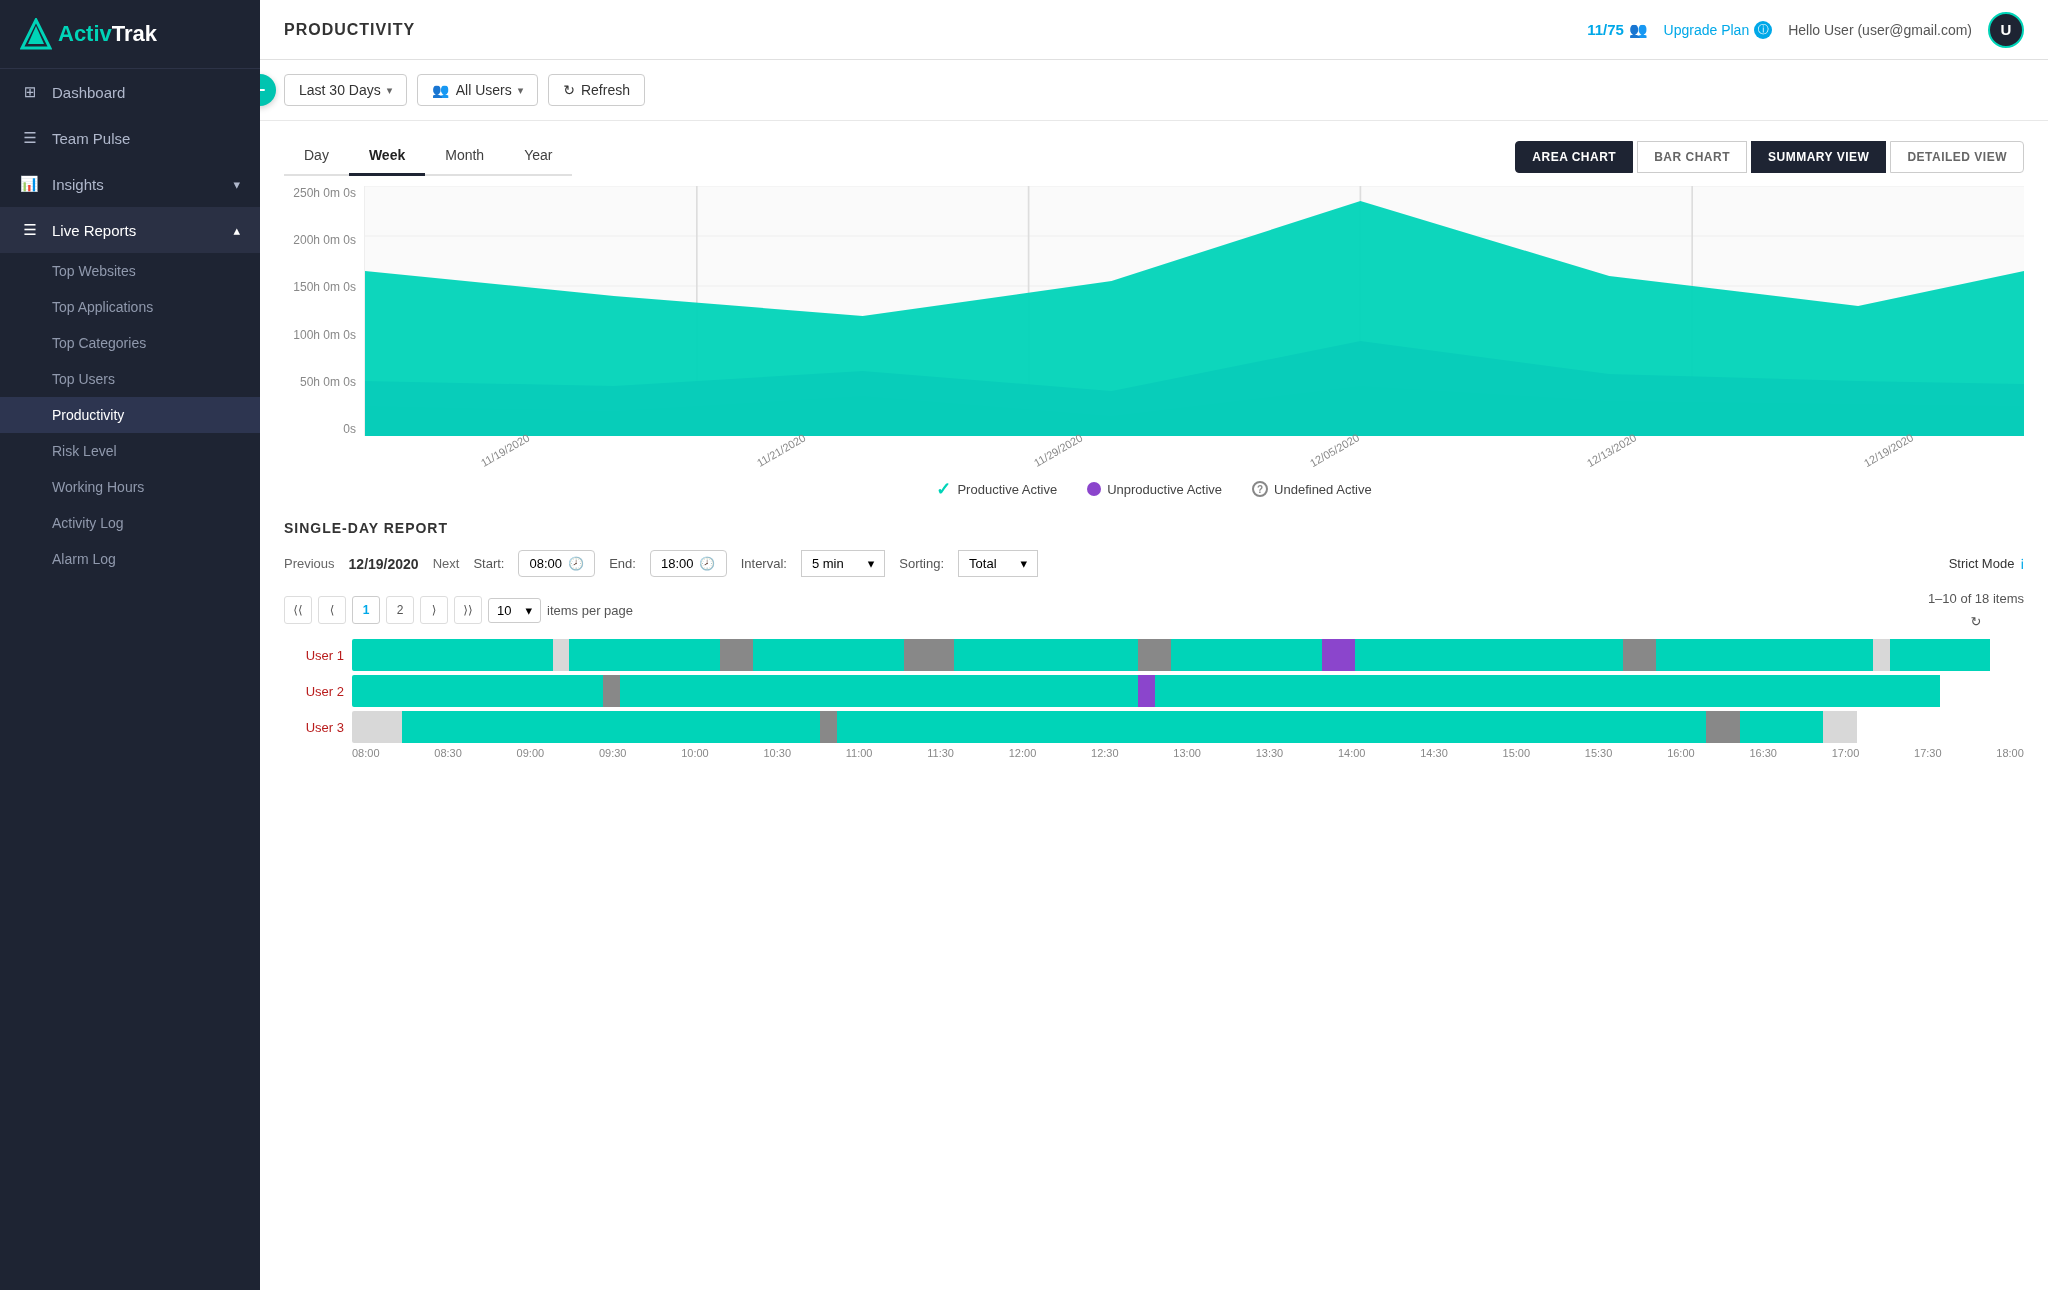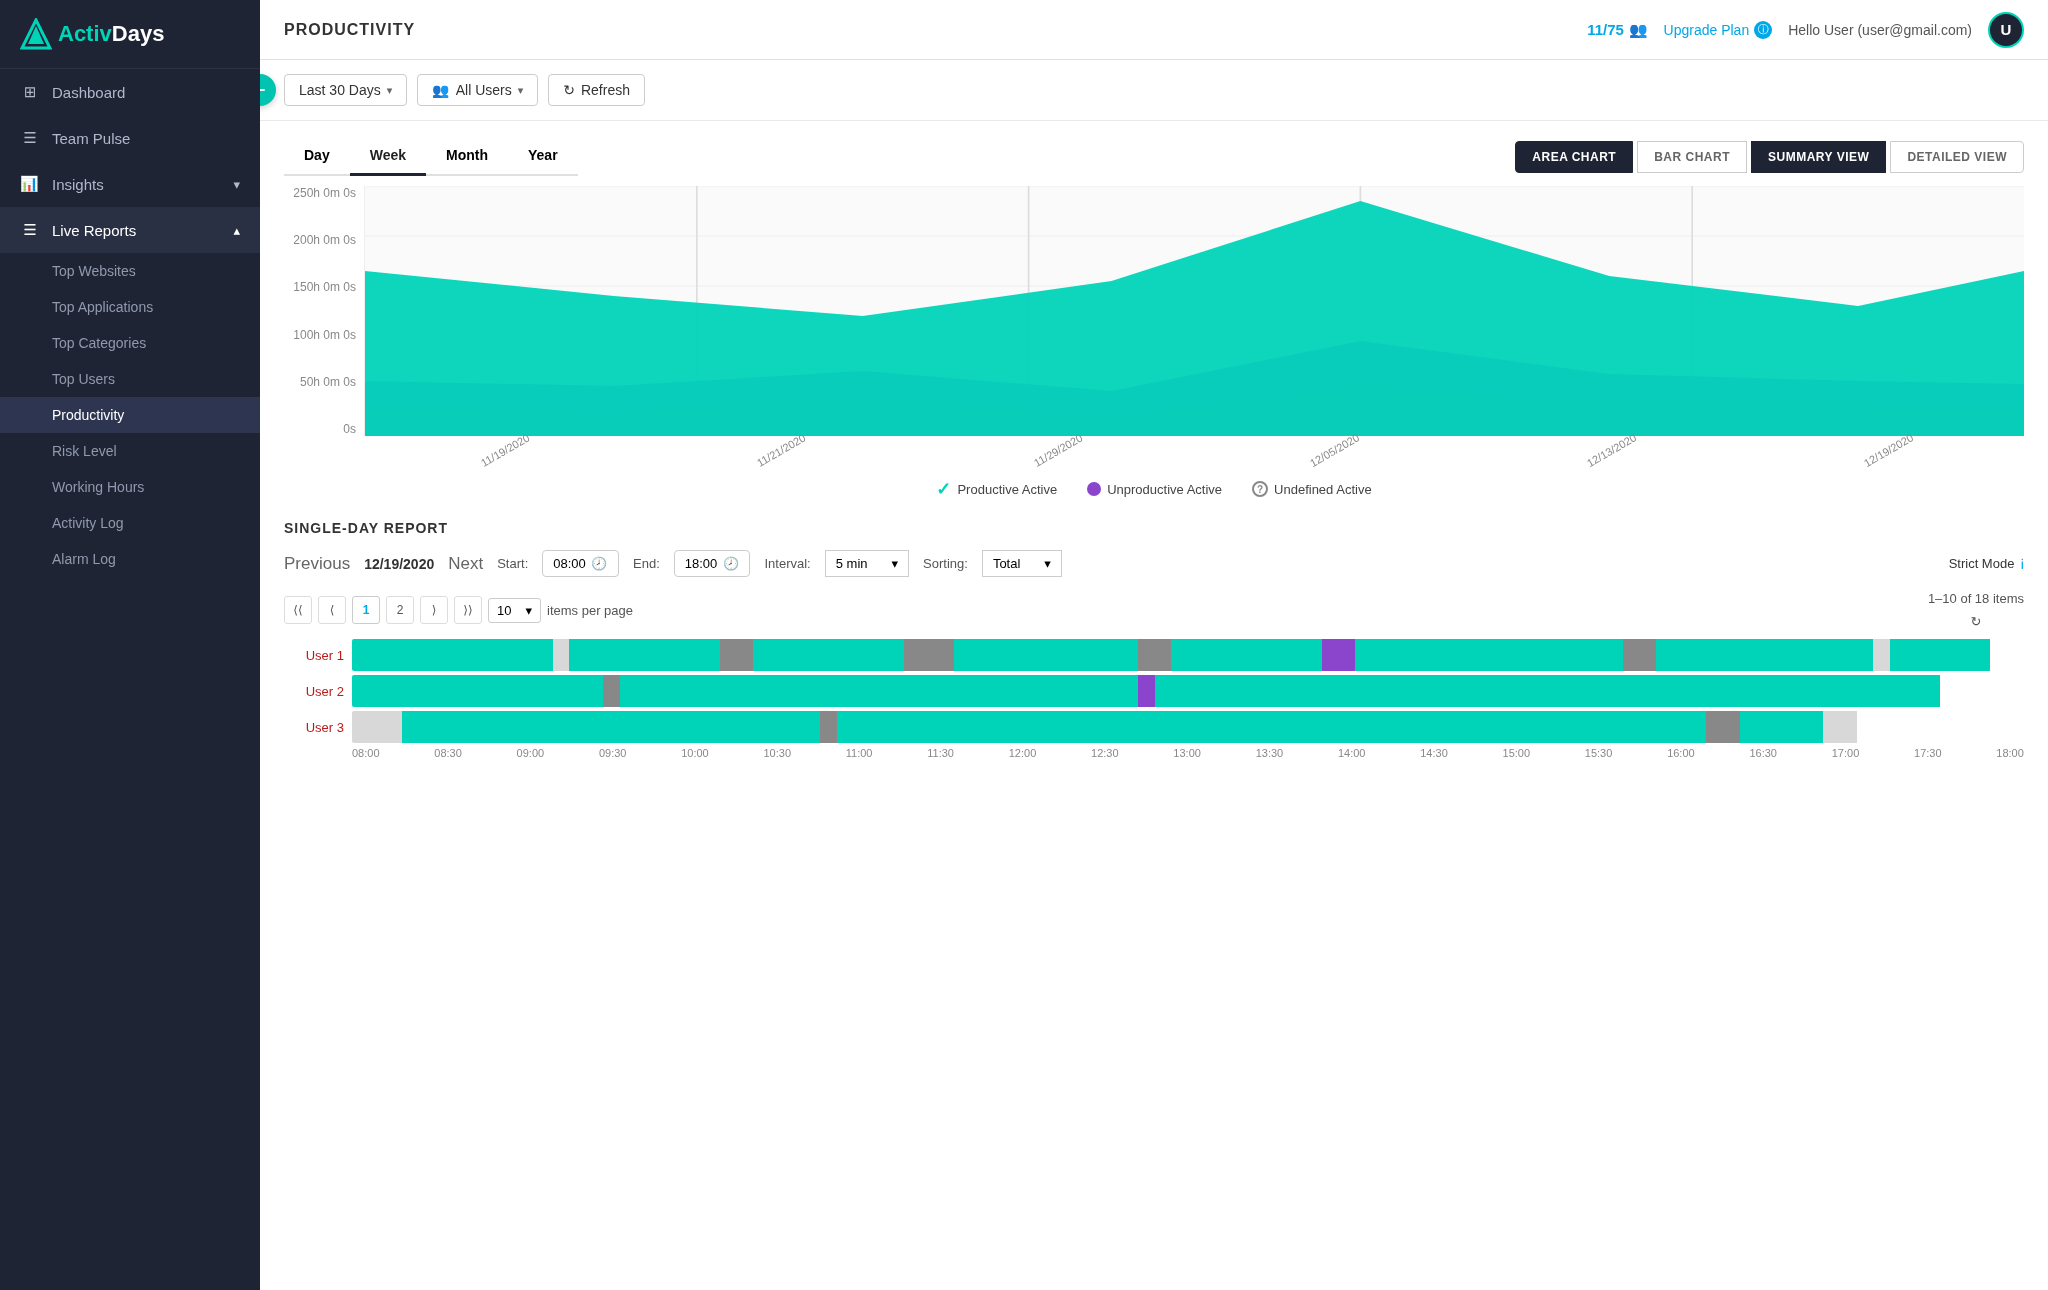--- a/index.html
+++ b/index.html
@@ -149,25 +149,25 @@
     .tab-nav {
       display: flex;
       align-items: center;
       gap: 0;
       border-bottom: 2px solid #e0e0e0;
       margin-bottom: 0;
     }
     .tab-btn {
       padding: 10px 20px;
       font-size: 14px;
-      color: #000000;
+      color: #404040;
       cursor: pointer;
       border-bottom: 3px solid transparent;
       margin-bottom: -2px;
-      font-weight: 700;
+      font-weight: 400;
     }
     .tab-btn.active {
       color: #222;
       border-bottom: 3px solid #1e2433;
       font-weight: 700;
     }
 
     
     .chart-controls {
       display: flex;
@@ -265,21 +265,21 @@
     }
 
     .controls-row {
       display: flex;
       align-items: center;
       gap: 14px;
       flex-wrap: wrap;
       margin-bottom: 14px;
       font-size: 14px;
     }
-    .nav-prev-next { color: #666; cursor: pointer; font-size: 17px; }
+    .nav-prev-next { color: #666; cursor: pointer; font-size: 13px; }
     .date-display { font-weight: 700; color: #333; font-size: 14px; }
     .time-input {
       border: 1px solid #ccc;
       border-radius: 4px;
       padding: 5px 10px;
       font-size: 13px;
       display: flex;
       align-items: center;
       gap: 6px;
       background: #fff;
@@ -376,21 +376,21 @@
 </head>
 <body>
 
 <div id="sidebar">
   <div id="sidebar-logo">
     <div style="display:flex;align-items:center;gap:6px;">
       <svg width="32" height="32" viewBox="0 0 32 32">
         <polygon points="16,2 2,30 30,30" fill="none" stroke="#00d4b8" stroke-width="3"></polygon>
         <polygon points="16,8 8,26 24,26" fill="#00d4b8"></polygon>
       </svg>
-      <span class="logo-text"><span>Activ</span><span style="color:#fff;">Days</span></span>
+      <span class="logo-text"><span>Activ</span><span style="color:#fff;">Trak</span></span>
     </div>
   </div>
 
   <div class="nav-item">
     <span class="nav-icon">⊞</span>
     <span>Dashboard</span>
   </div>
   <div class="nav-item">
     <span class="nav-icon">☰</span>
     <span>Team Pulse</span>

